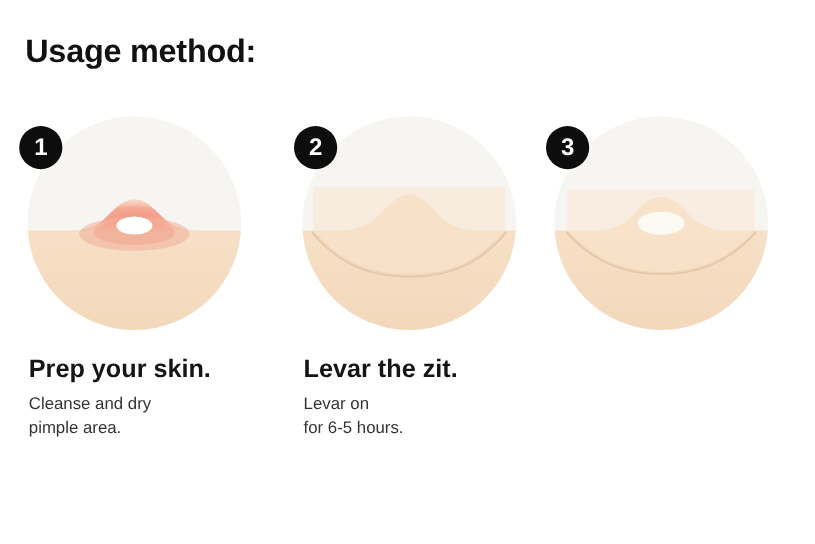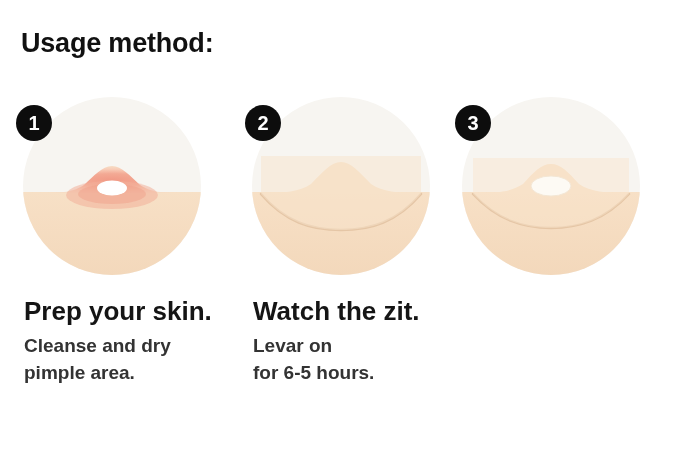--- a/index.html
+++ b/index.html
@@ -87,30 +87,30 @@
   }
 
   
   .caption {
     position: absolute;
     left: 2px;
     top: 200px;
     width: 215px;
   }
   .caption-title {
-    font-size: 26px;
+    font-size: 21px;
     font-weight: 700;
     color: #151515;
     line-height: 1.18;
     margin: 0 0 6px 0;
     white-space: nowrap;
   }
   .caption-body {
-    font-size: 19px;
-    font-weight: 700;
+    font-size: 14px;
+    font-weight: 400;
     color: #333333;
     line-height: 1.42;
     margin: 0;
     white-space: pre-line;
   }
 </style>
 </head>
 <body>
 
 <div class="page">
@@ -179,21 +179,21 @@
             <path d="M12,97 C34,97 48,96 60,88 C72,76 80,66 90,66 C100,66 108,76 120,88 C132,96 146,97 168,97 Z" fill="#f7e0c6"></path>
 
             <path d="M10,98 C34,126 60,134 90,134 C120,134 146,126 170,98" fill="none" stroke="#e5c6a6" stroke-width="2.6" stroke-linecap="round"></path>
 
             <path d="M10,98 C34,126 60,134 90,134 C120,134 146,126 170,98 L170,60 L10,60 Z" fill="#f8e4cc" opacity="0.5"></path>
           </g>
         </svg>
         <div class="badge">2</div>
       </div>
       <div class="caption">
-        <p class="caption-title">Watch the zit.</p>
+        <p class="caption-title">Levar the zit.</p>
         <p class="caption-body">Levar on
 for 6-5 hours.</p>
       </div>
     </div>
 
     <div class="step step-3">
       <div class="illus">
         <svg viewBox="0 0 180 180" xmlns="http://www.w3.org/2000/svg">
           <defs>
             <clipPath id="clip3">

